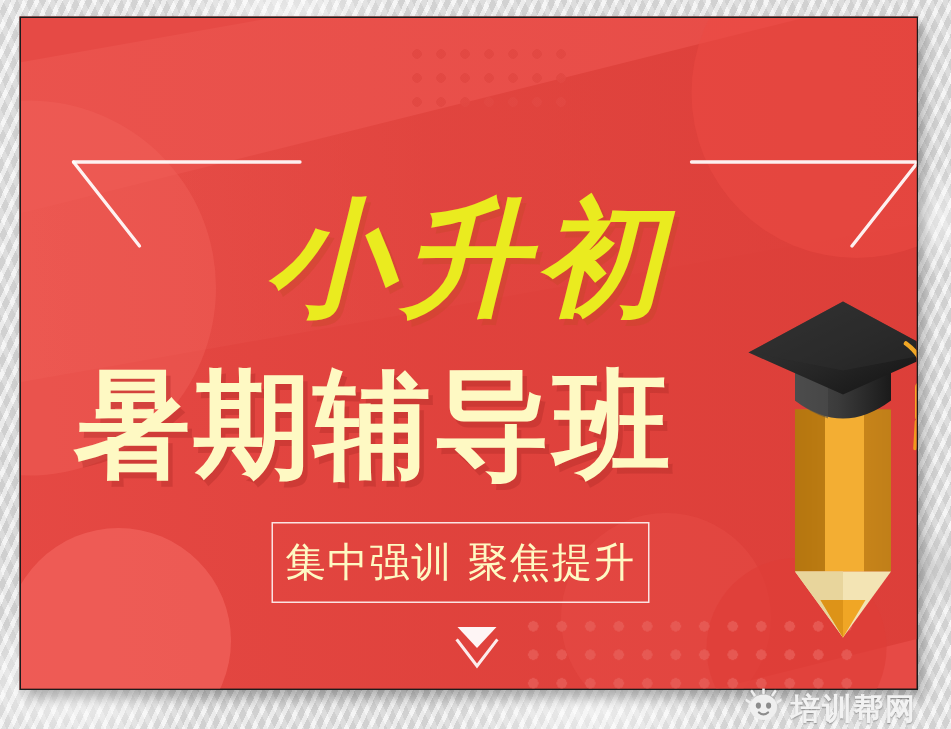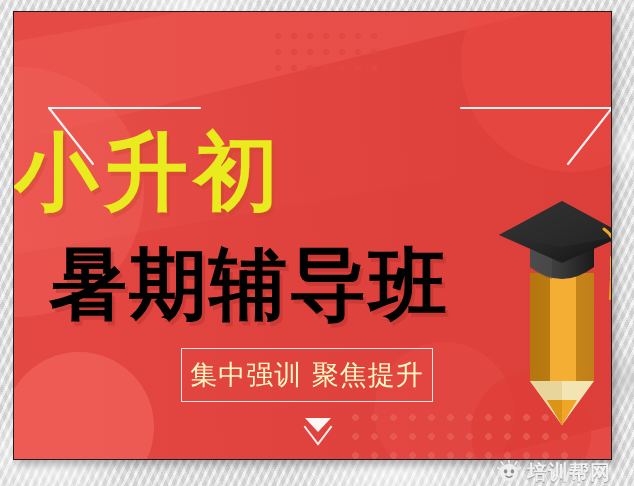--- a/index.html
+++ b/index.html
@@ -149,41 +149,42 @@
   }
   #angle-left  { left: 33px;  top: 94px;  width: 155px; height: 60px; }
   #angle-right { left: 445px; top: 94px;  width: 155px; height: 60px; }
 
   
   #headline-primary {
     position: absolute;
     left: 0;
     right: 0;
     top: 118px;
-    text-align: left;
+    text-align: center;
     font-size: 84px;
     line-height: 1;
     font-weight: bold;
     color: #eaeb1f;
     letter-spacing: 6px;
     text-shadow: 3px 4px 0 rgba(196,70,40,0.38);
     font-family: "DejaVu Sans", "Liberation Sans", sans-serif;
     white-space: nowrap;
     z-index: 6;
+    font-style: italic;
   }
   #headline-secondary {
     position: absolute;
     left: 0;
     width: 470px;
     top: 233px;
     text-align: center;
     font-size: 78px;
     line-height: 1;
     font-weight: bold;
-    color: #000000;
+    color: #fef9c3;
     letter-spacing: 2px;
     text-shadow: 3px 4px 0 rgba(178,46,40,0.40);
     font-family: "DejaVu Sans", "Liberation Sans", sans-serif;
     white-space: nowrap;
     z-index: 6;
   }
 
   
   #subtitle-box {
     position: absolute;

